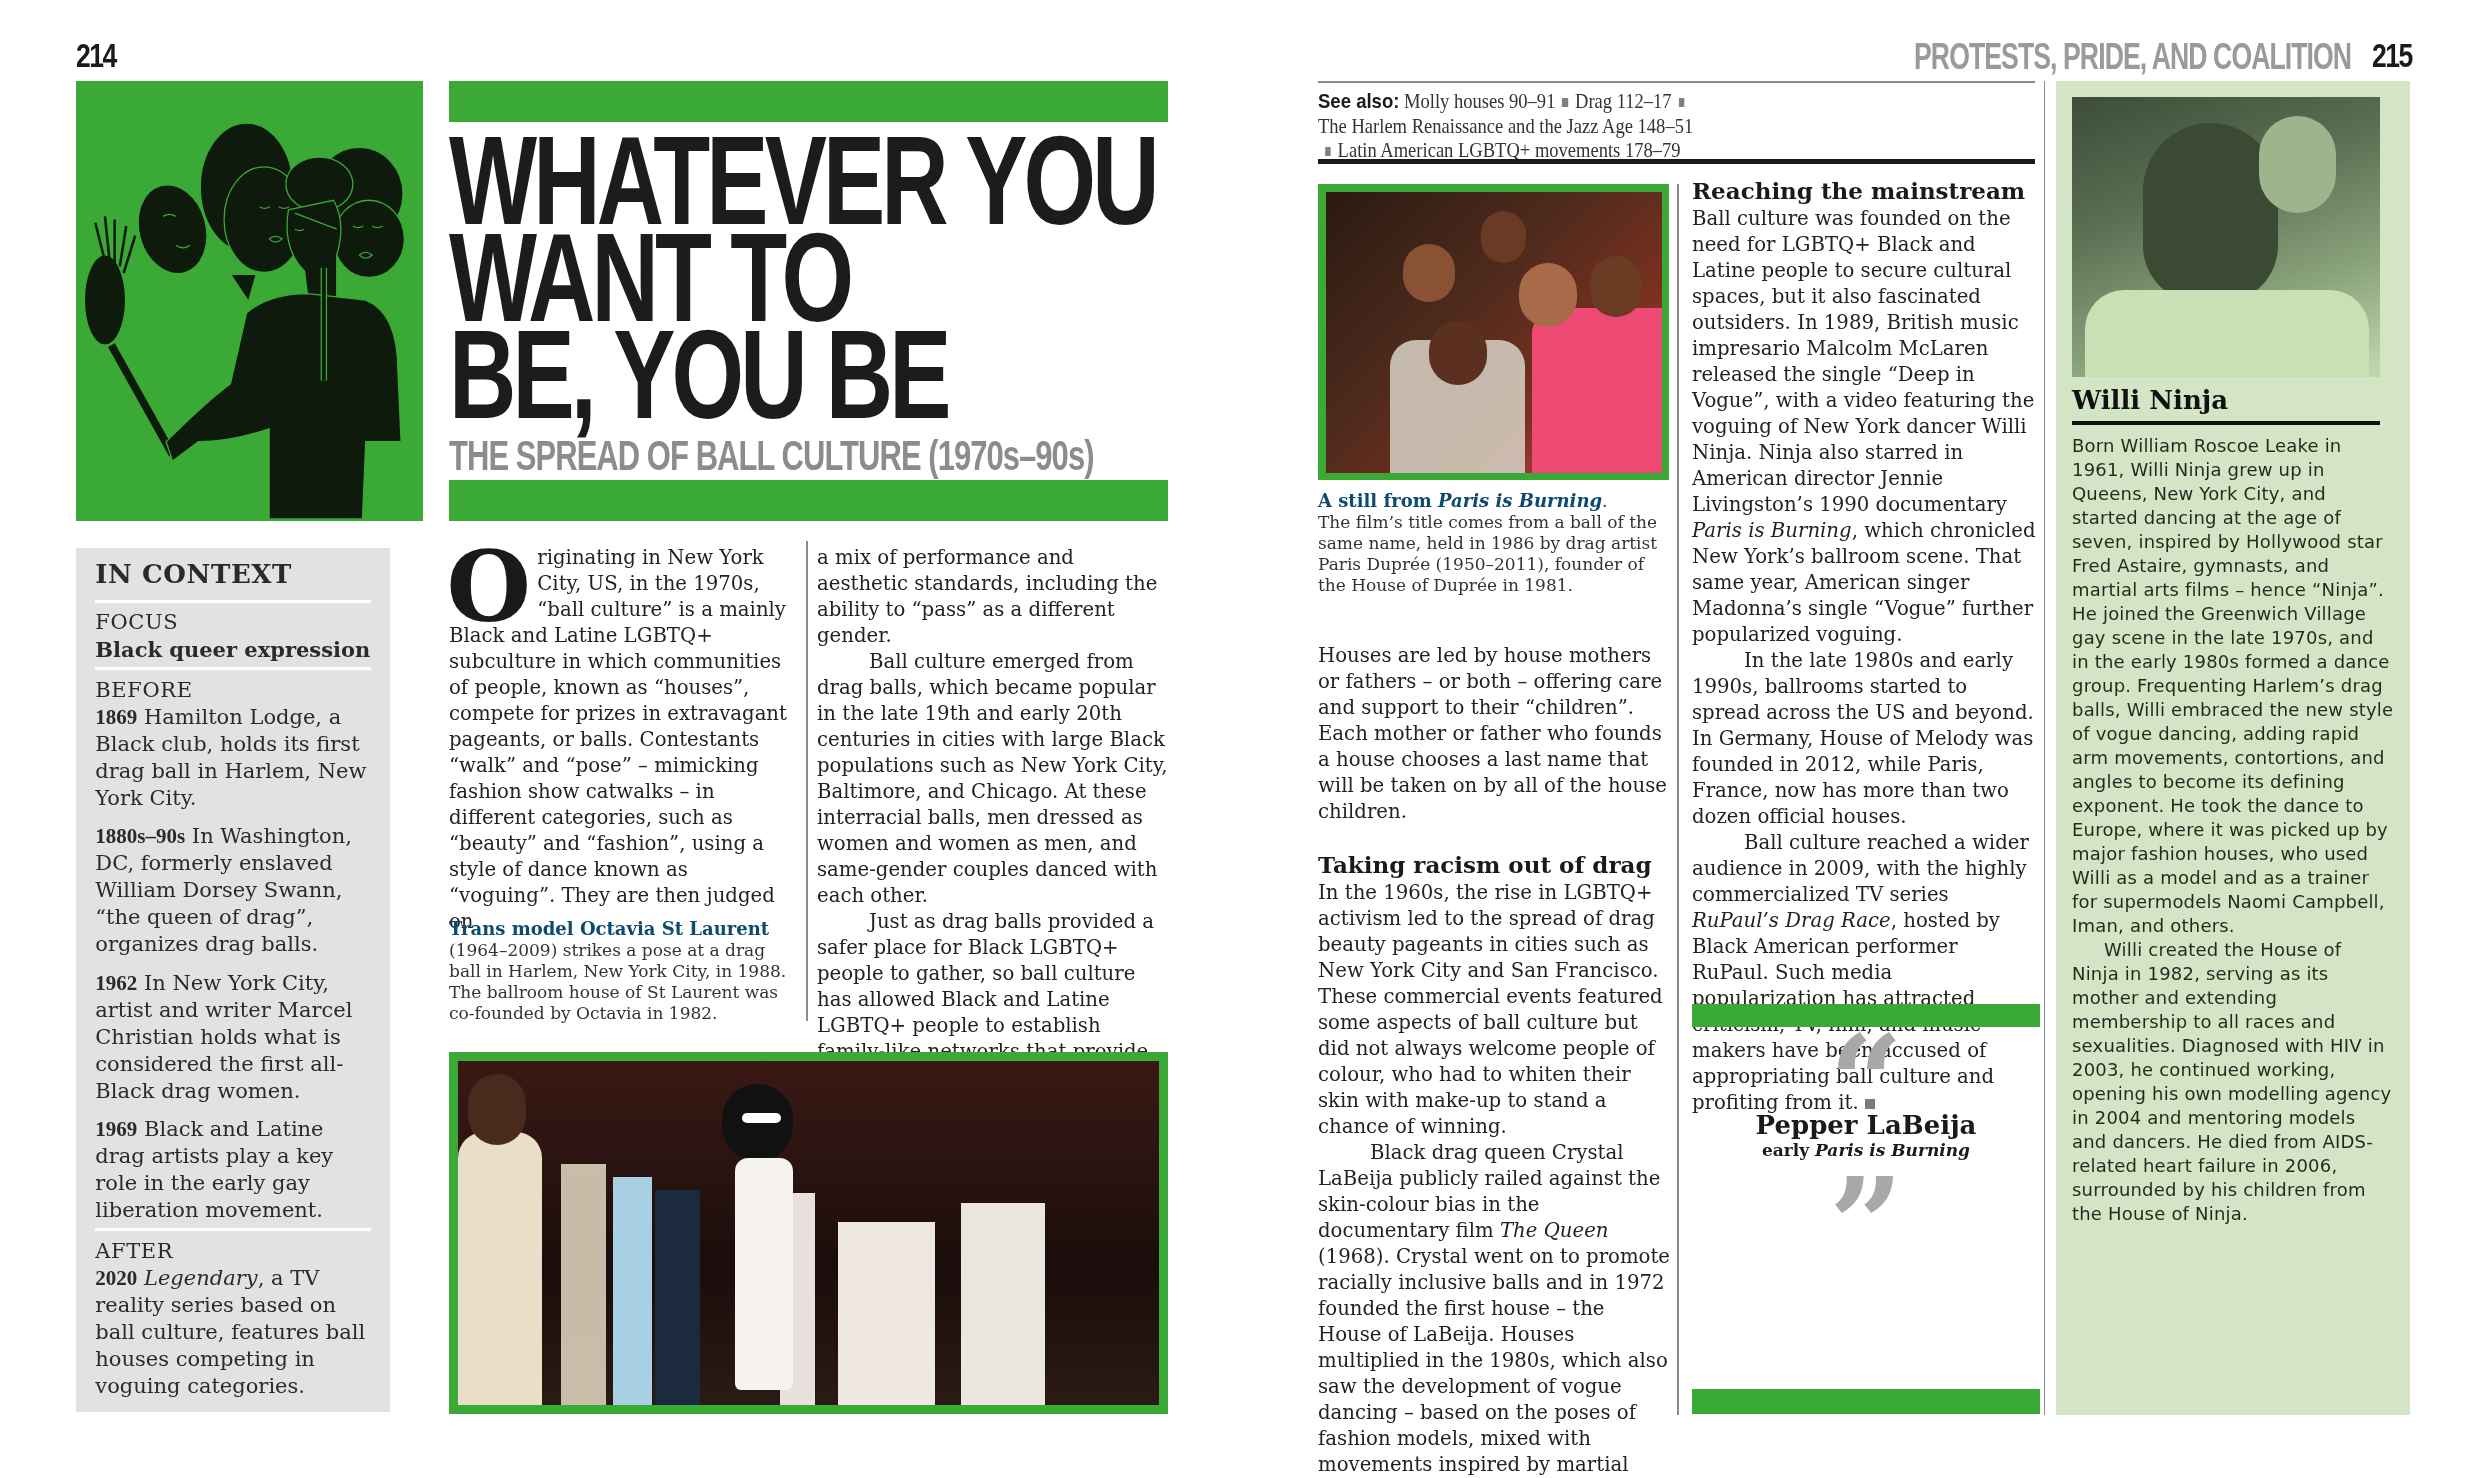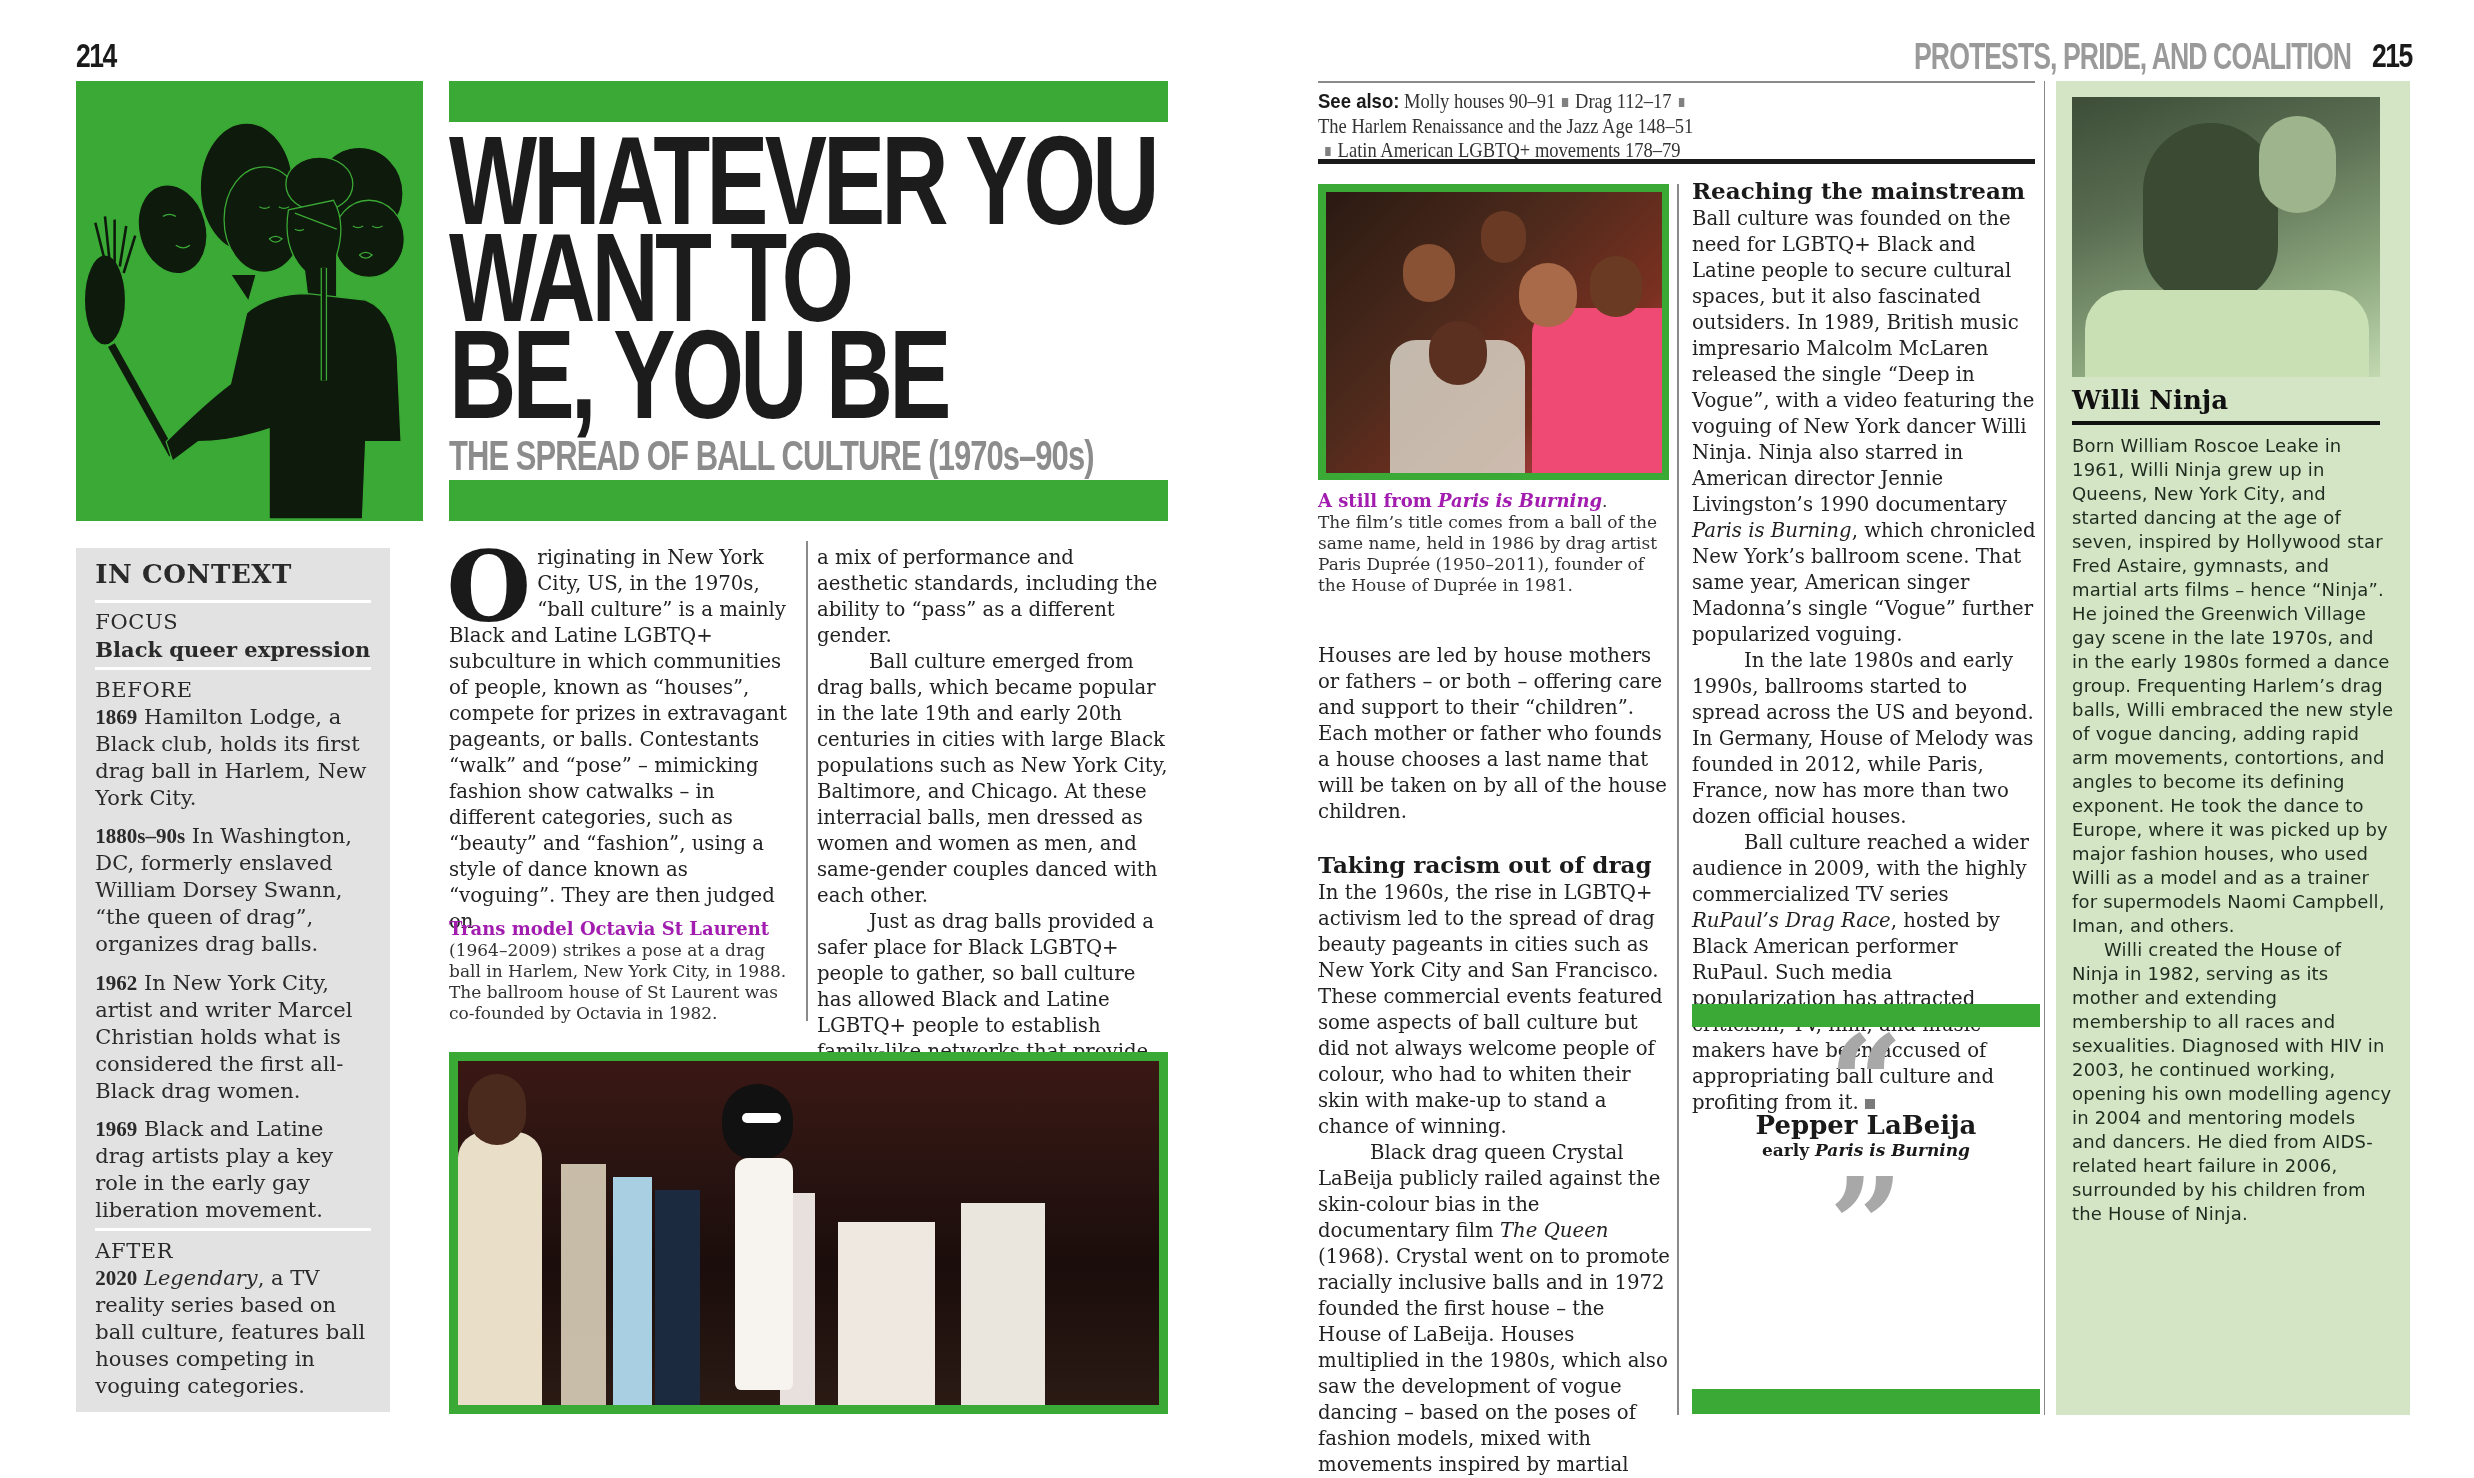--- a/index.html
+++ b/index.html
@@ -23,21 +23,21 @@
   .ctx-label { font-size:21px; text-transform:uppercase; letter-spacing:0.6px; }
   .ctx-focus { font-weight:700; }
   .ctx-entry { margin-bottom:11.6px; }
   .ctx-entry b { font-family:Liberation Serif, serif; font-weight:700; }
   .body-col { font-size:19.7px; line-height:26px; color:#222; text-align:left; }
   .body-col p { margin:0; }
   .body-col p.indent { text-indent:52px; }
   .dropcap { float:left; font-family:"DejaVu Serif", serif; font-weight:900; font-size:97px;
              line-height:76px; margin:3.9px 6.4px -2.6px -2.6px; color:#1a1a1a; }
   .caption { font-size:17px; line-height:21px; color:#333; }
-  .caption b { font-size:18px; font-weight:700; color:#a21caf;margin-top:29px; }
+  .caption b { font-size:18px; font-weight:700; color:#0c4a6e;margin-top:29px; }
   .vrule { background:#8a8a8a; width:1.9px; }
   .section-h { font-weight:700; font-size:23px; line-height:28px; color:#1a1a1a; margin:0 0 1.3px; }
   .photo { position:absolute; overflow:hidden; }
   .seealso { font-family:"Liberation Serif", serif; font-size:20.6px; line-height:24.5px; color:#333;
              transform:scaleX(0.9); transform-origin:left top; width:429px; }
   .seealso b { font-family:"Liberation Sans", sans-serif; font-weight:700; color:#1a1a1a; }
   .sq { display:inline-block; width:6.4px; height:9px; background:#808080; margin:0 7.7px; vertical-align:0.6px; }
   .quote { text-align:center; font-size:23px; line-height:27px; color:#222; }
   .quote-mark { font-family:"DejaVu Serif", serif; font-weight:900; font-size:129px; line-height:90px; color:#a8a8a8; }
   .quote-author { font-weight:700; font-size:26px; line-height:30px; color:#1a1a1a;margin-top:8px; }

